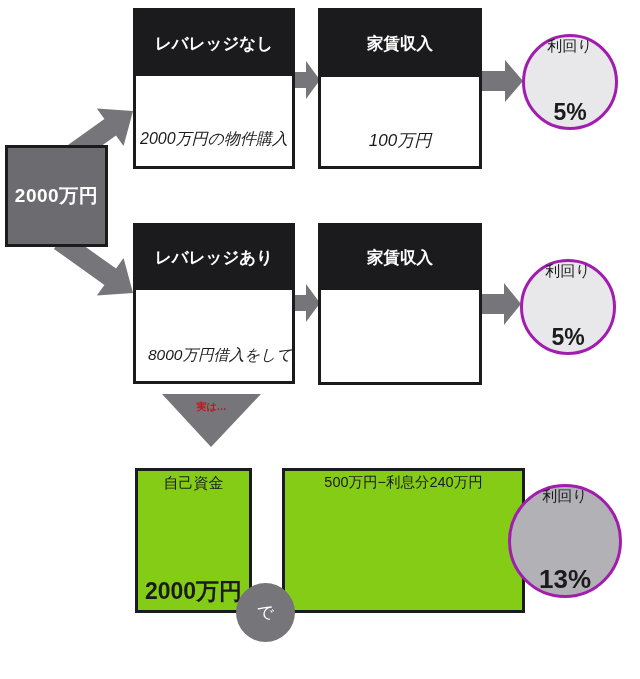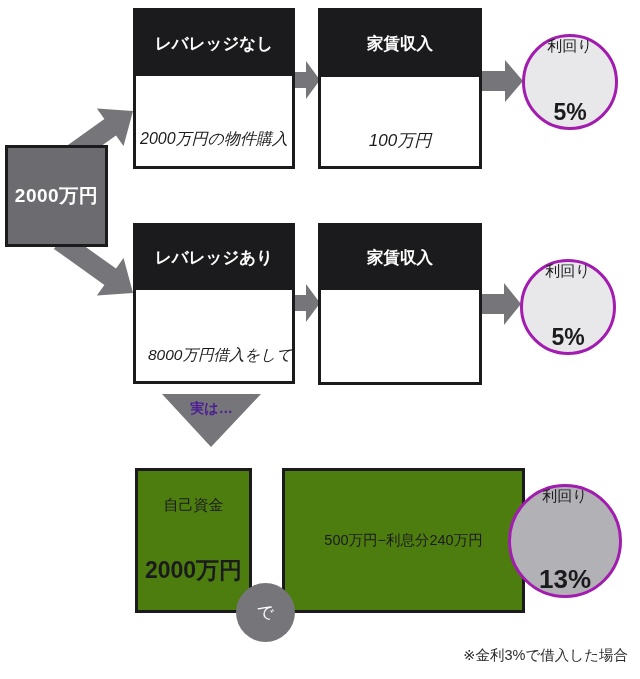--- a/index.html
+++ b/index.html
@@ -40,26 +40,26 @@
   }
   .circle .yl{font-size:15px;}
   .circle .yv{font-weight:bold;font-size:23px;}
   #circle-yield-1{left:522px;top:34px;width:96px;height:96px;background:#e8e8ea;}
   #circle-yield-2{left:520px;top:259px;width:96px;height:96px;background:#e8e8ea;}
   #circle-yield-3{left:508px;top:484px;width:114px;height:114px;background:#b2b2b6;}
   #circle-yield-3 .yv{font-size:26px;}
   
   #reveal-label{
     left:162px;top:400px;width:99px;text-align:center;z-index:1;
-    color:#4c1d95;font-weight:bold;font-size:14px;
+    color:#b91c1c;font-weight:bold;font-size:10px;
   }
   
   .pbox{
-    border:3px solid #1b1b1d;background:#4d7c0f;z-index:1;
-    display:flex;flex-direction:column;align-items:center;justify-content:center;line-height:1.55;
+    border:3px solid #1b1b1d;background:#84cc16;z-index:1;
+    display:flex;flex-direction:column;align-items:center;justify-content:space-between;line-height:1.55;
   }
   #box-equity{left:135px;top:468px;width:117px;height:145px;}
   #box-net{left:282px;top:468px;width:243px;height:145px;}
   .cap{font-size:15px;}
   #box-net .cap{font-size:14.5px;}
   .big{font-weight:bold;font-size:23px;}
   
   #connector-circle{
     left:236px;top:583px;width:59px;height:59px;border-radius:50%;z-index:3;
     background:#76767a;color:#fff;font-size:17px;
@@ -144,15 +144,14 @@
 
   <div class="abs" id="connector-circle">
     <span>で</span>
   </div>
 
   <div class="abs circle" id="circle-yield-3">
     <span class="yl">利回り</span>
     <span class="yv">13%</span>
   </div>
 
-  <div class="abs" id="footnote">※金利3%で借入した場合</div>
 
 </div>
 
 </body></html>

